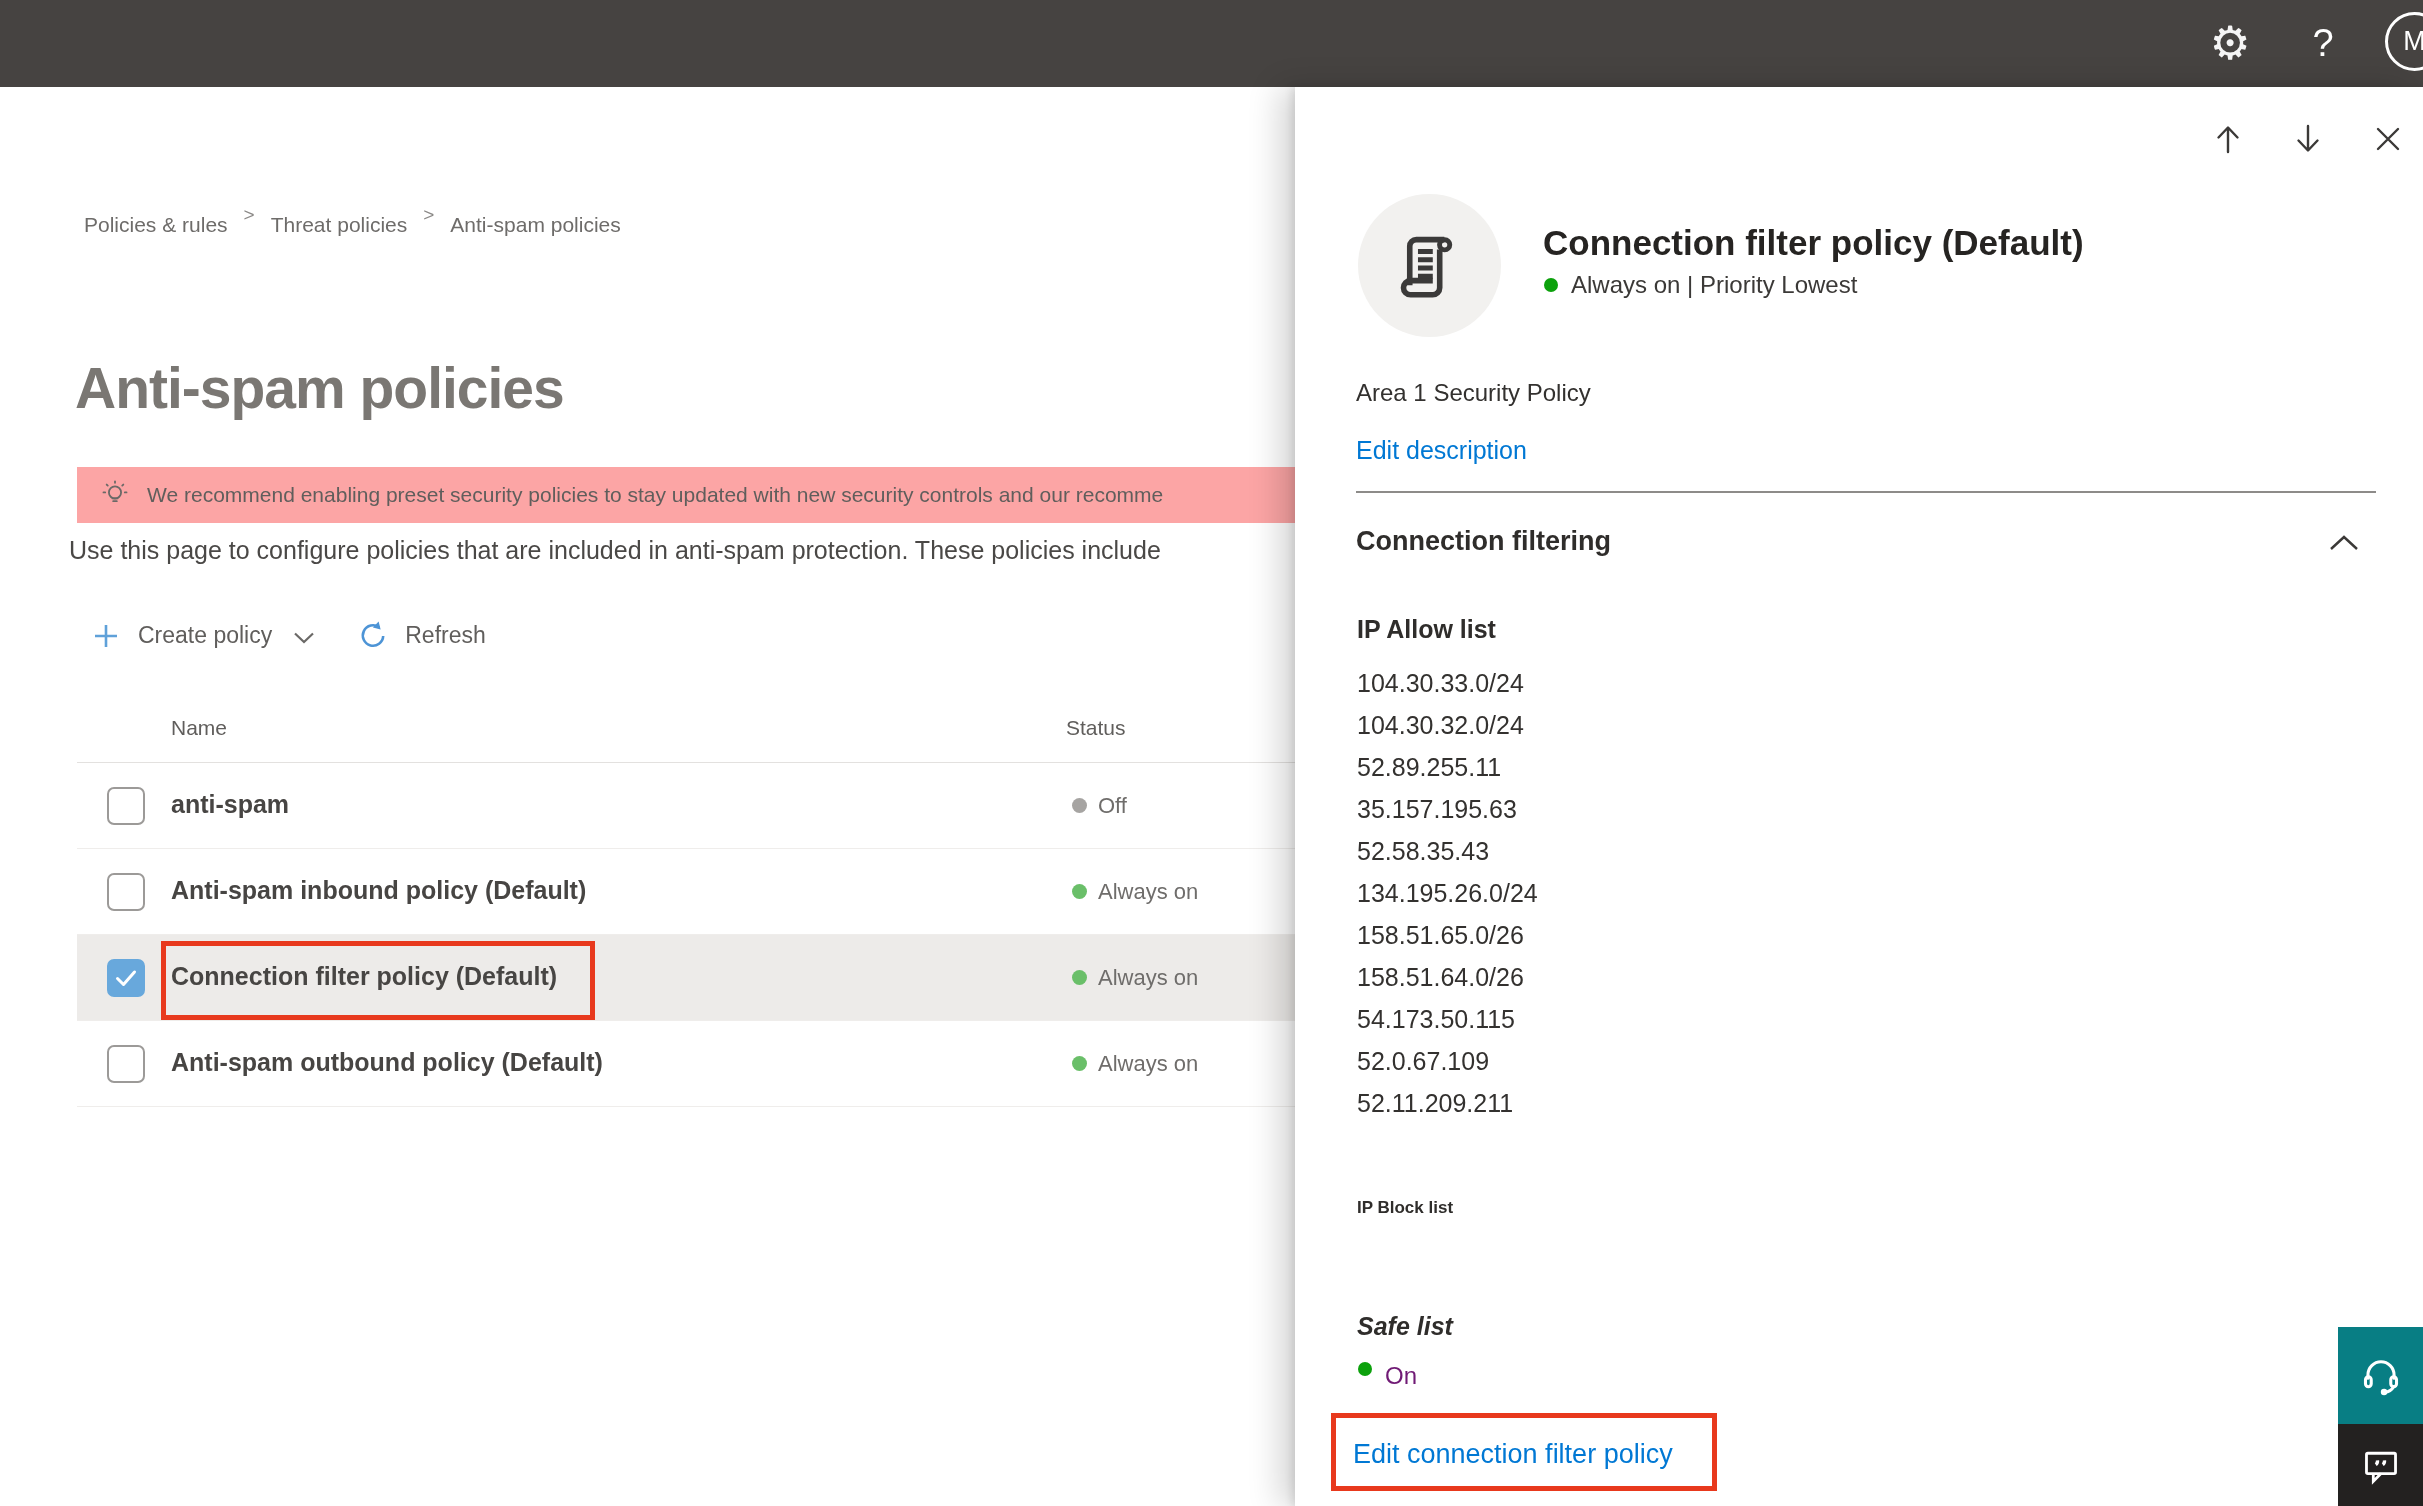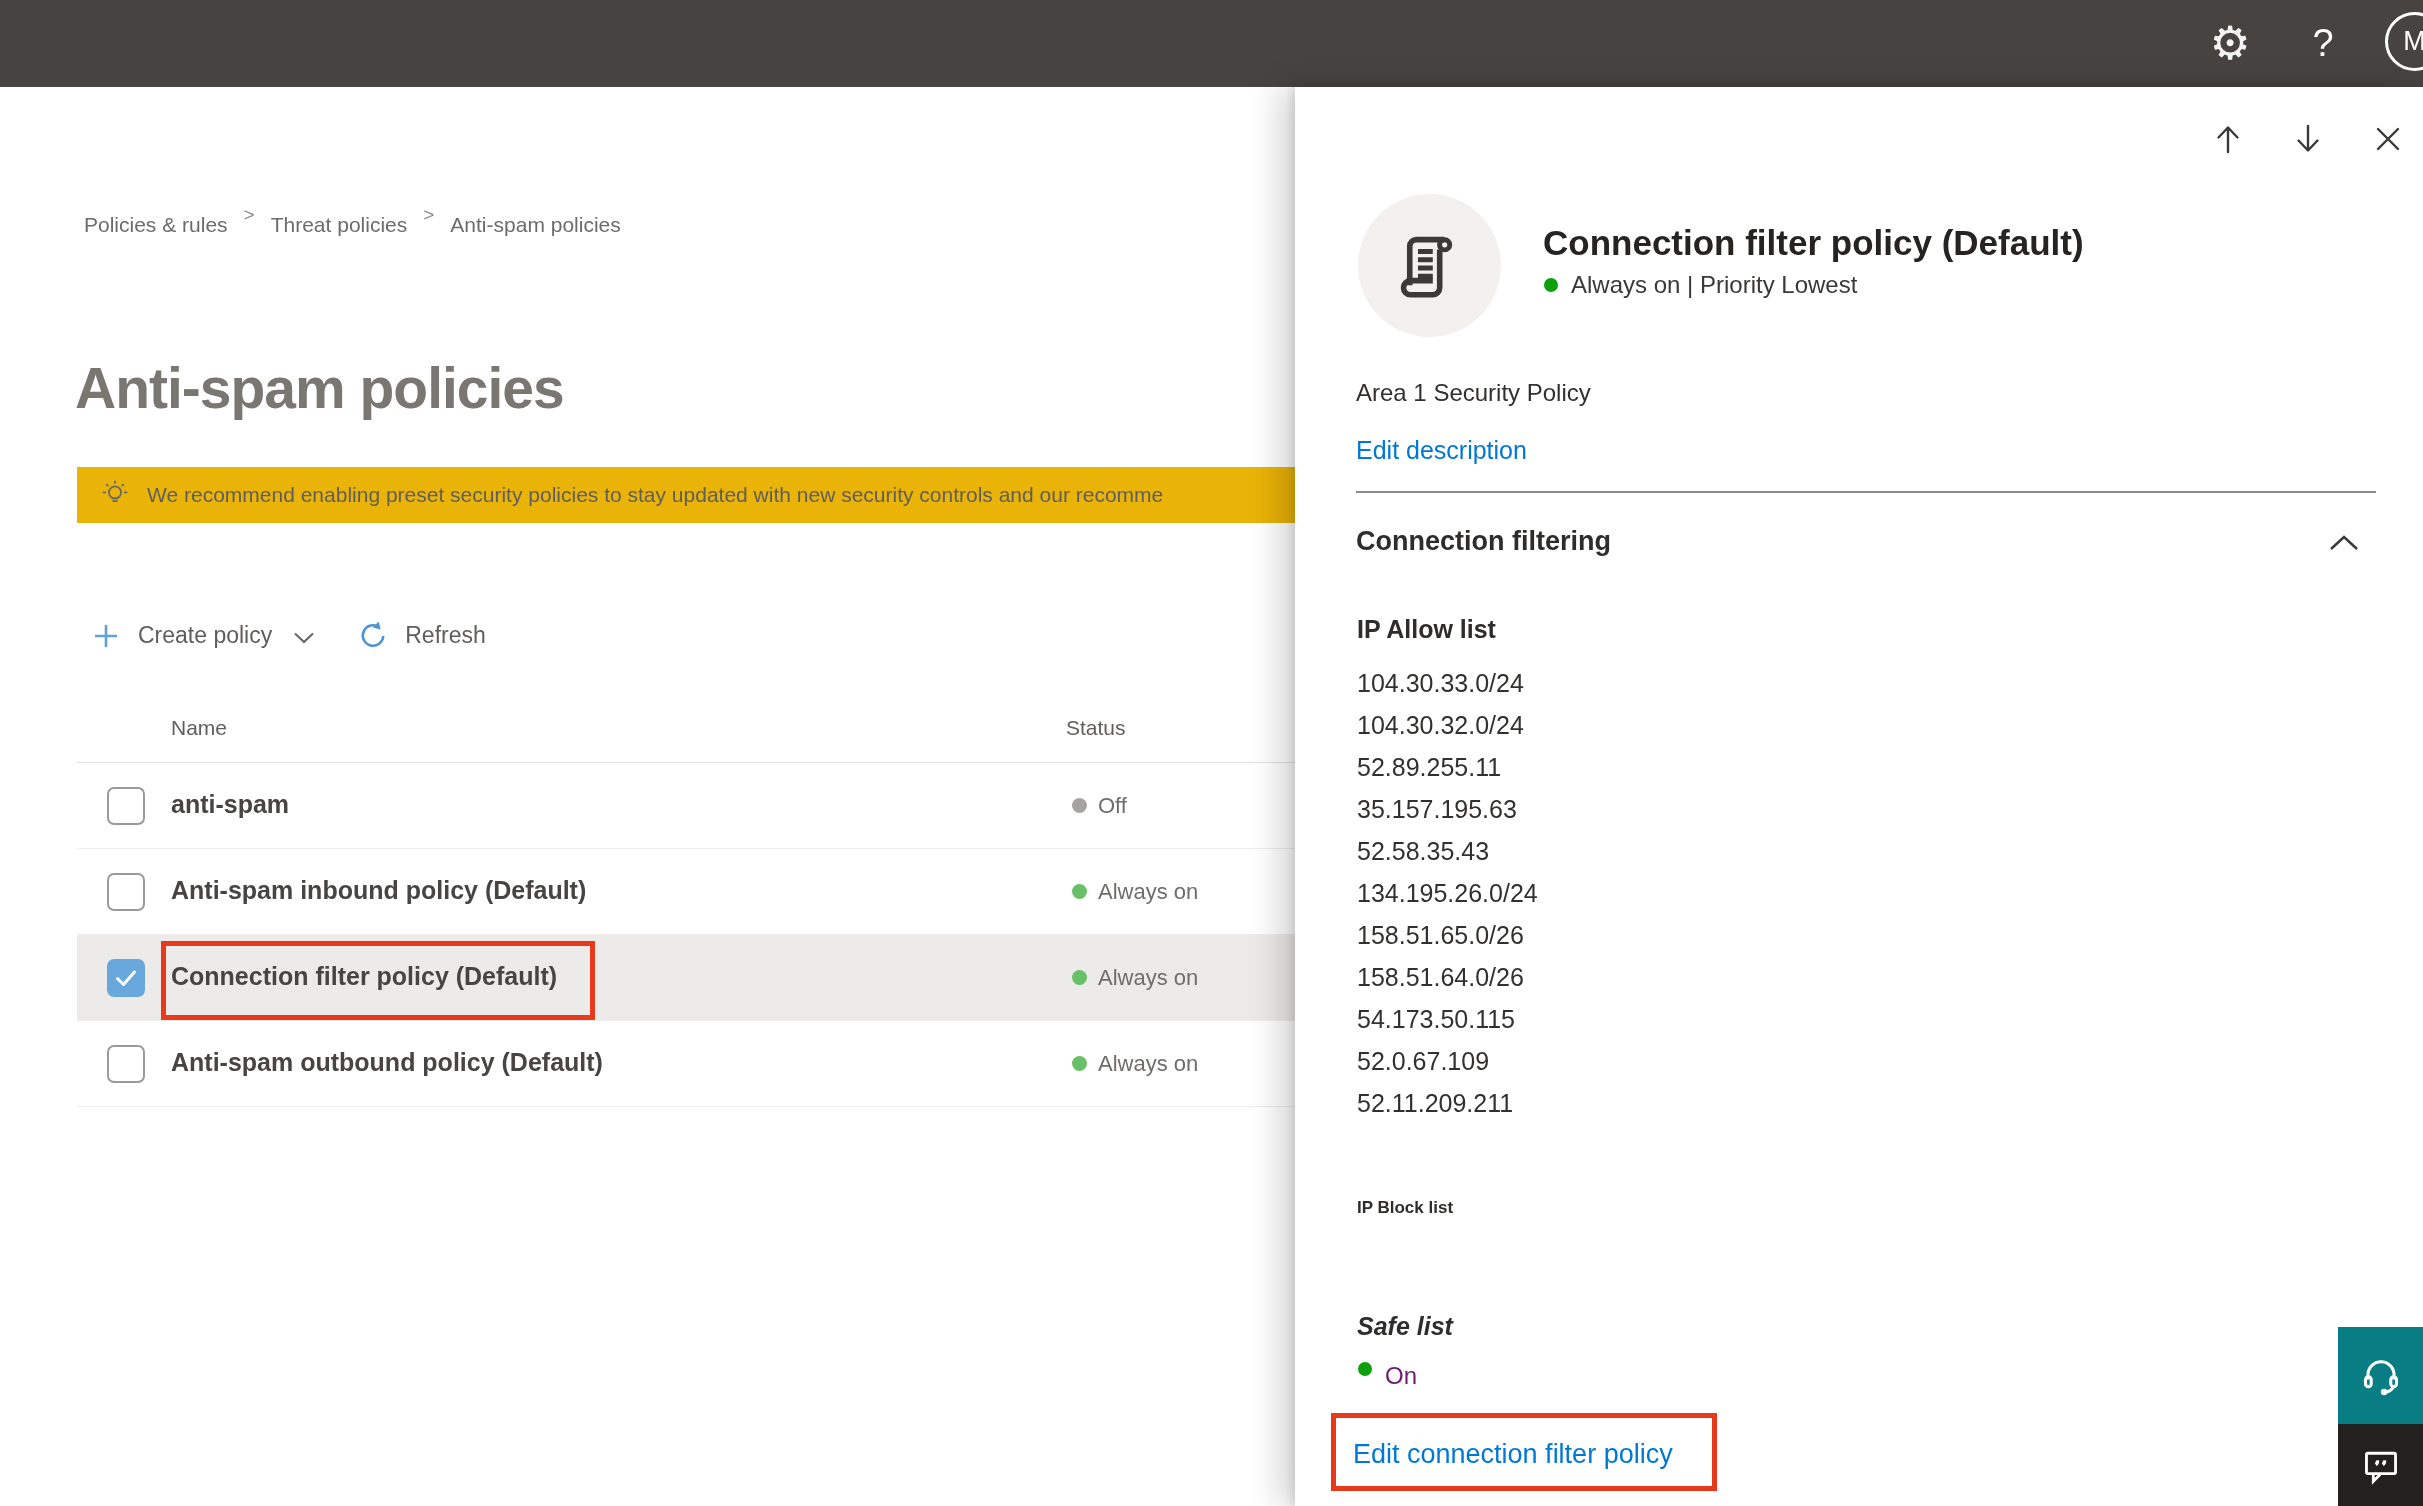--- a/index.html
+++ b/index.html
@@ -17,21 +17,21 @@
   .tb-avatar{position:absolute;left:2385px;top:12px;width:59px;height:59px;border:3px solid #ffffff;border-radius:50%;
     box-sizing:border-box;color:#ffffff;font-size:27px;display:flex;align-items:center;justify-content:center;cursor:pointer;}
 
   
   .breadcrumb{position:absolute;left:84px;top:193px;font-size:21px;color:#6e6c6a;display:flex;align-items:center;}
   .crumb{cursor:pointer;margin-top:20px;}
   .crumb-sep{margin:0 16px;color:#8a8886;font-size:19px;}
 
   
   .page-title{position:absolute;left:75px;top:317px;font-size:57px;font-weight:bold;color:#7a7773;letter-spacing:-1px;}
-  .banner{position:absolute;left:77px;top:467px;width:1249px;height:56px;background:#eab308;display:flex;align-items:center;overflow:hidden;white-space:nowrap;}
+  .banner{position:absolute;left:77px;top:467px;width:1249px;height:56px;background:#fca5a5;display:flex;align-items:center;overflow:hidden;white-space:nowrap;}
   .banner-icon{margin:0 16px 0 22px;flex:0 0 auto;}
   .banner-text{font-size:21px;color:#605e5c;}
   .intro{position:absolute;left:69px;top:536px;width:1259px;font-size:25px;color:#4a4846;white-space:nowrap;overflow:hidden;}
 
   
   .toolbar{position:absolute;left:91px;top:610px;height:51px;display:flex;align-items:center;}
   .tb-btn{display:flex;align-items:center;cursor:pointer;}
   .create-label{margin-left:17px;font-size:23px;color:#605e5c;}
   .create-chevron{margin-left:20px;margin-top:4px;}
   .refresh-btn{margin-left:40px;}
@@ -114,20 +114,21 @@
     <svg class="banner-icon" width="32" height="32" viewBox="0 0 30 30">
       <g fill="none" stroke="#6b6967" stroke-width="1.7" stroke-linecap="round">
         <circle cx="15" cy="12.6" r="5.7"></circle>
         <path d="M12.7 18.2 h4.6 M13.3 20.8 h3.4"></path>
         <path d="M15 3.6 V2.2 M8.2 6.2 L7.2 5.2 M21.8 6.2 L22.8 5.2 M5.8 12.6 H4.2 M25.8 12.6 H24.2"></path>
       </g>
     </svg>
     <span class="banner-text">We recommend enabling preset security policies to stay updated with new security controls and our recomme</span>
   </div>
 
+  <div class="intro">Use this page to configure policies that are included in anti-spam protection. These policies include</div>
 
   <div class="toolbar">
     <div class="tb-btn">
       <svg width="30" height="30" viewBox="0 0 30 30">
         <path d="M15 4 V26 M4 15 H26" stroke="#5fa1d9" stroke-width="2.6" fill="none"></path>
       </svg>
       <span class="create-label">Create policy</span>
       <svg class="create-chevron" width="24" height="14" viewBox="0 0 24 14">
         <path d="M3 2.5 L12 11 L21 2.5" stroke="#6b6967" stroke-width="2.2" fill="none"></path>
       </svg>

